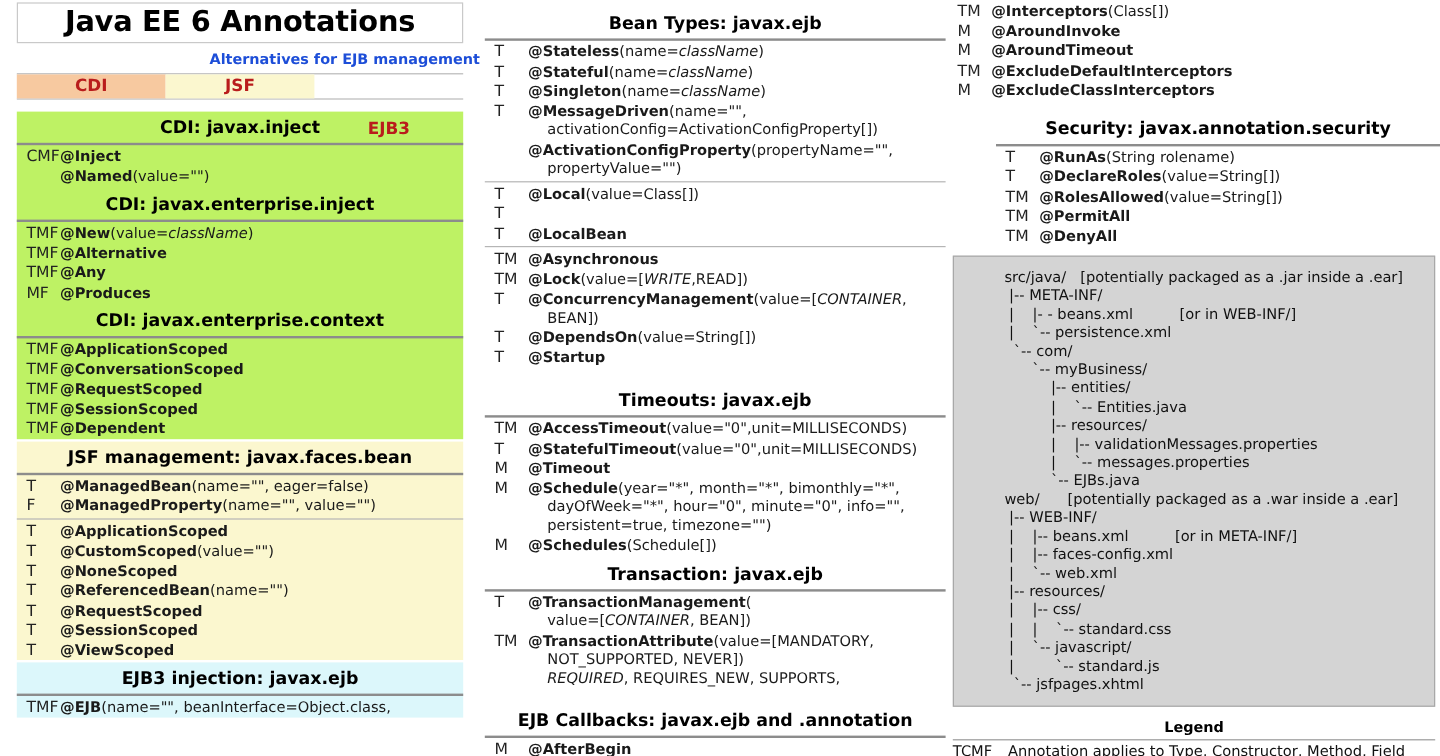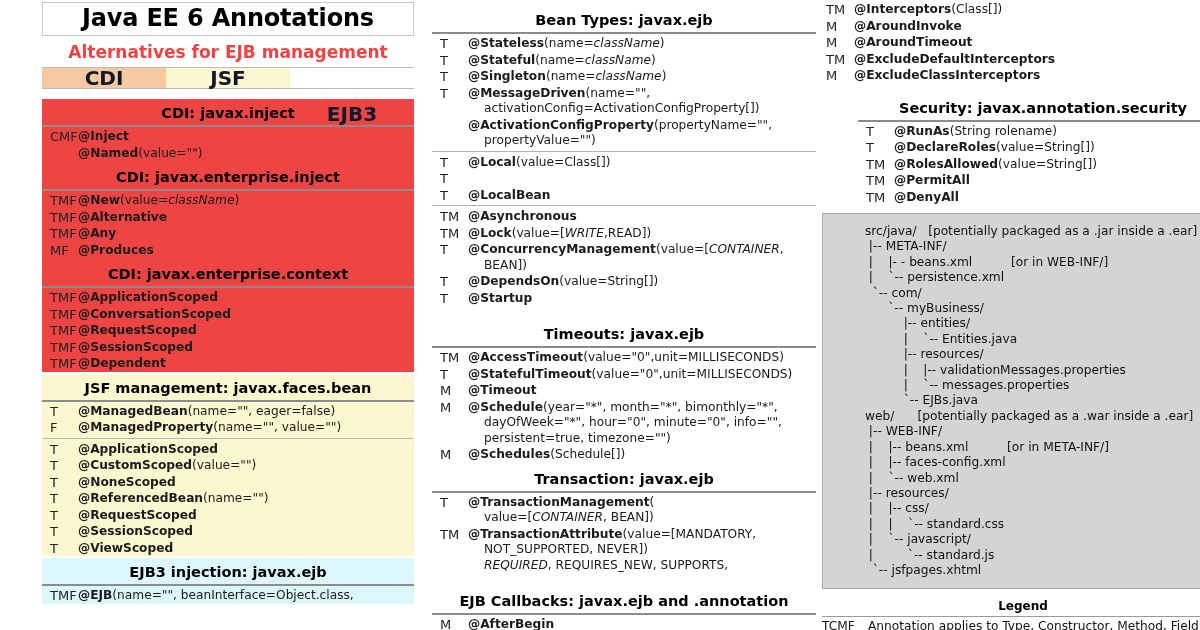--- a/index.html
+++ b/index.html
@@ -9,63 +9,63 @@
     font-family: "DejaVu Sans", "Liberation Sans", sans-serif;
     overflow: hidden;
   }
   #sheet {
     position: relative;
     width: 1200px; height: 630px;
     background: #ffffff;
   }
 
   
-  .col { position: absolute; top: 0; padding-left: 28px; }
+  .col { position: absolute; top: 0; }
   #col-left   { left: 0;   width: 400px; }
   #col-mid    { left: 404px; width: 384px; }
   #col-right  { left: 790px; width: 410px; }
 
   
   .title-box {
     margin: 2px 14px 0 14px;
     border: 1px solid #c9c9c9;
     background: #ffffff;
     text-align: center;
     padding: 3px 0 4px 0;
   }
   .title-box .title-text {
     font-size: 24px;
     font-weight: bold;
     letter-spacing: -0.2px;
     color: #000;
     line-height: 1.05;
   }
   .subtitle {
-    text-align: center;
-    font-size: 17px;
+    text-align: right;
+    font-size: 12px;
     font-weight: bold;
-    color: #ef4444;
+    color: #1d4ed8;
     margin: 6px 0 5px 0;
   }
 
   
   .keybar {
     margin: 0 14px;
     display: flex;
     height: 20px;
     border-top: 1px solid #b9b9b9;
     border-bottom: 1px solid #b9b9b9;
   }
   .keybar .cell {
     flex: 1;
     text-align: center;
-    font-size: 20px;
+    font-size: 14px;
     font-weight: bold;
     line-height: 20px;
-    color: #0f172a;
+    color: #b91c1c;
   }
 
   
   .panel { margin: 0 14px; }
   .panel.gap-top { margin-top: 10px; }
 
   .sec-head {
     text-align: center;
     font-size: 14.5px;
     font-weight: bold;
@@ -152,21 +152,21 @@
 
     <div class="subtitle">Alternatives for EJB management</div>
 
     <div class="keybar" id="keybar">
         <div class="cell" style="background: rgb(247, 201, 160);">CDI</div>
         <div class="cell" style="background: rgb(251, 247, 207);">JSF</div>
         <div class="cell" style="background: rgb(202, 242, 250); margin-top: 36px;">EJB3</div>
       </div>
 
     <div id="left-sections">
-        <div class="panel gap-top" style="background:#ef4444;">
+        <div class="panel gap-top" style="background:#bef264;">
           <div class="plain-sec">
             <div class="sec-head">CDI: javax.inject</div>
             <div class="rows">
               <div class="row">
                 <span class="scope">CMF</span>
                 <span class="ann"><b>@Inject</b></span>
               </div>
               <div class="row">
                 <span class="scope"></span>
                 <span class="ann"><b>@Named</b>(value="")</span>

